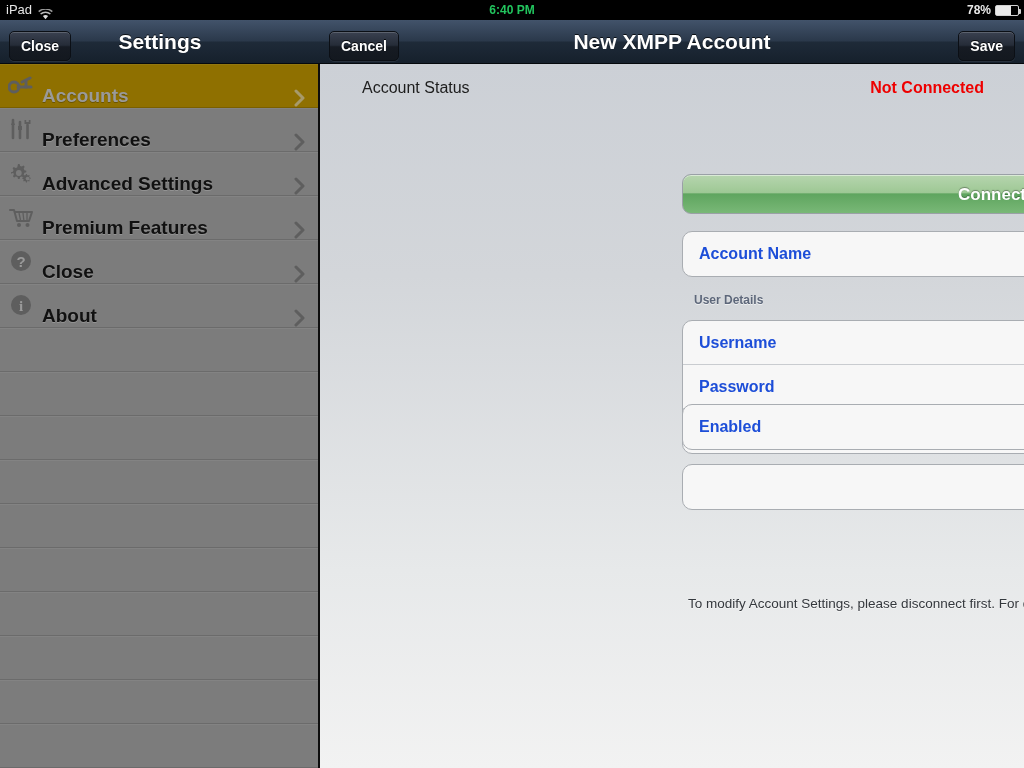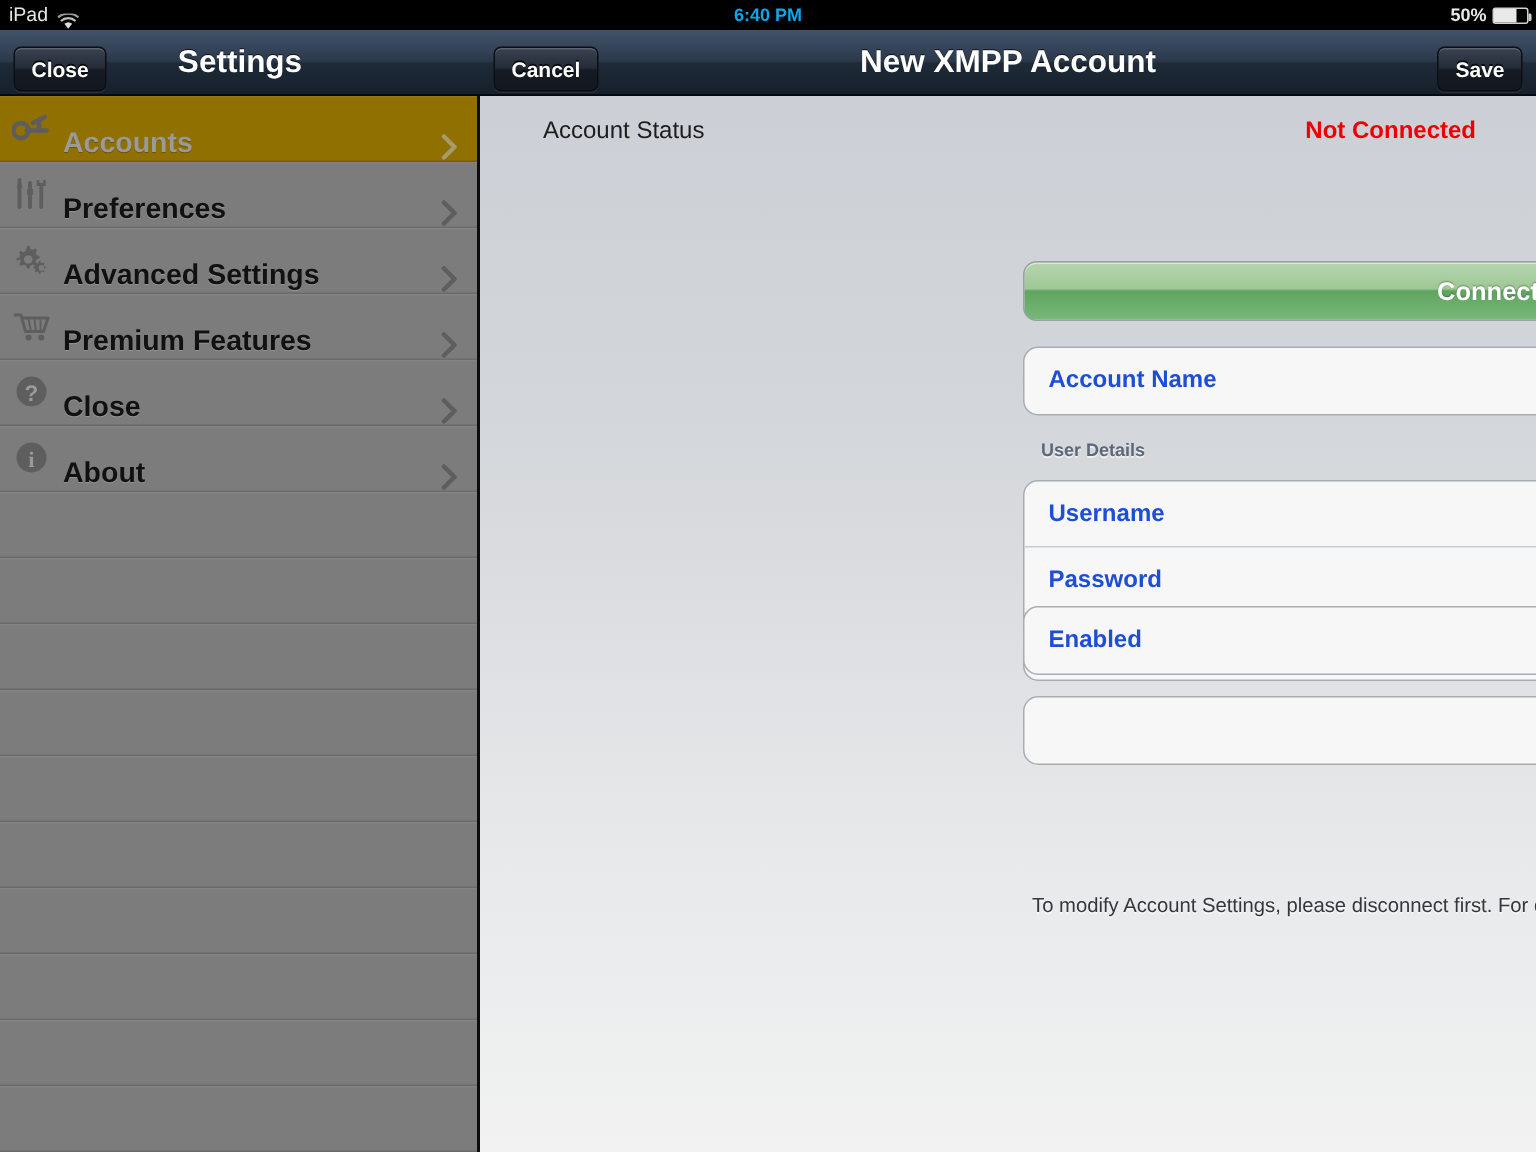--- a/index.html
+++ b/index.html
@@ -13,21 +13,21 @@
 
   
   .statusbar {
     position: absolute; top: 0; left: 0; width: 1024px; height: 20px;
     background: #000; color: #d8d8d8;
     font-size: 13px; line-height: 20px;
   }
   .sb-left { position: absolute; left: 6px; top: 0; display: flex; align-items: center; gap: 6px; }
   .sb-ipad { font-size: 13px; color: #e6e6e6; }
   .wifi-icon { display: inline-block; width: 15px; height: 11px; position: relative; top: 1px; }
-  .sb-center { position: absolute; left: 0; width: 1024px; text-align: center; font-size: 12px; font-weight: bold; color: #0ea5e9; }
+  .sb-center { position: absolute; left: 0; width: 1024px; text-align: center; font-size: 12px; font-weight: bold; color: #22c55e; }
   .sb-right { position: absolute; right: 5px; top: 0; display: flex; align-items: center; gap: 4px; font-size: 12px; font-weight: bold; color: #e8e8e8; }
   .battery {
     width: 24px; height: 11px; border: 1px solid #d0d0d0; border-radius: 2px;
     position: relative; display: inline-block;
   }
   .battery::after {
     content: ""; position: absolute; right: -3px; top: 3px;
     width: 2px; height: 5px; background: #d0d0d0; border-radius: 0 1px 1px 0;
   }
   .battery > i { display: block; height: 100%; background: #e9e9e9; width: 70%; }
@@ -148,21 +148,21 @@
       <span class="wifi-icon">
         <svg width="15" height="11" viewBox="0 0 15 11">
           <path d="M7.5 10.2 L4.9 6.9 A4.2 4.2 0 0 1 10.1 6.9 Z" fill="#dcdcdc"></path>
           <path d="M2.6 5.0 A7.4 7.4 0 0 1 12.4 5.0" stroke="#bdbdbd" stroke-width="1.5" fill="none"></path>
           <path d="M0.7 2.6 A10.5 10.5 0 0 1 14.3 2.6" stroke="#9a9a9a" stroke-width="1.5" fill="none"></path>
         </svg>
       </span>
     </div>
     <div class="sb-center">6:40 PM</div>
     <div class="sb-right">
-      <span>50%</span>
+      <span>78%</span>
       <span class="battery">
           <i></i>
         </span>
     </div>
   </div>
 
   <div class="navbar left">
     <div class="nav-title">Settings</div>
     <div class="nav-btn lft">Close</div>
   </div>

